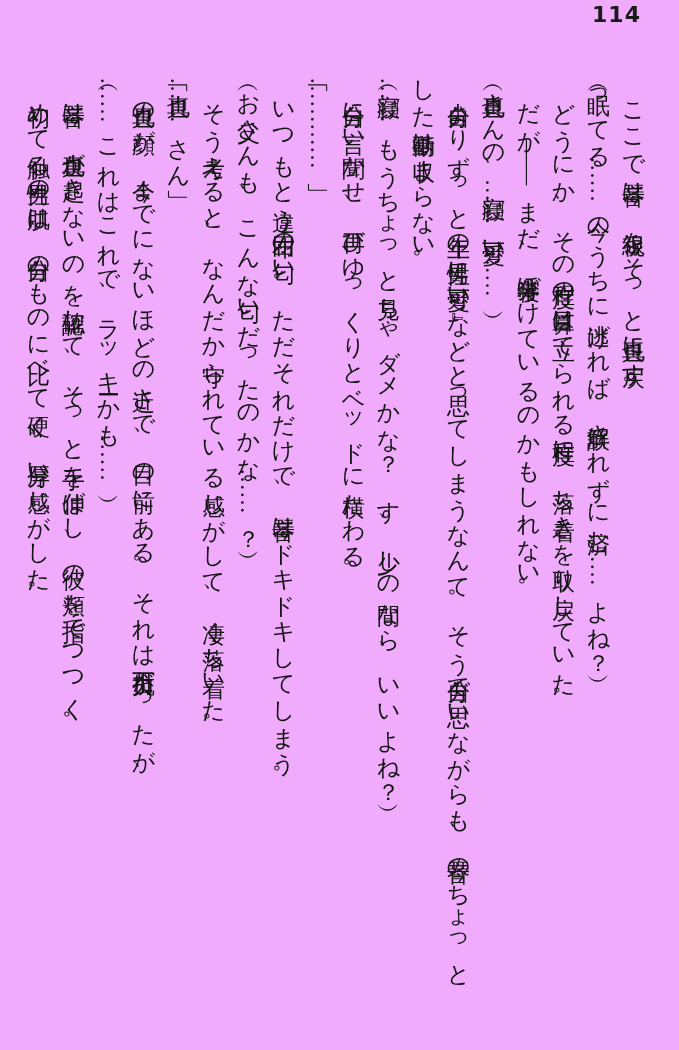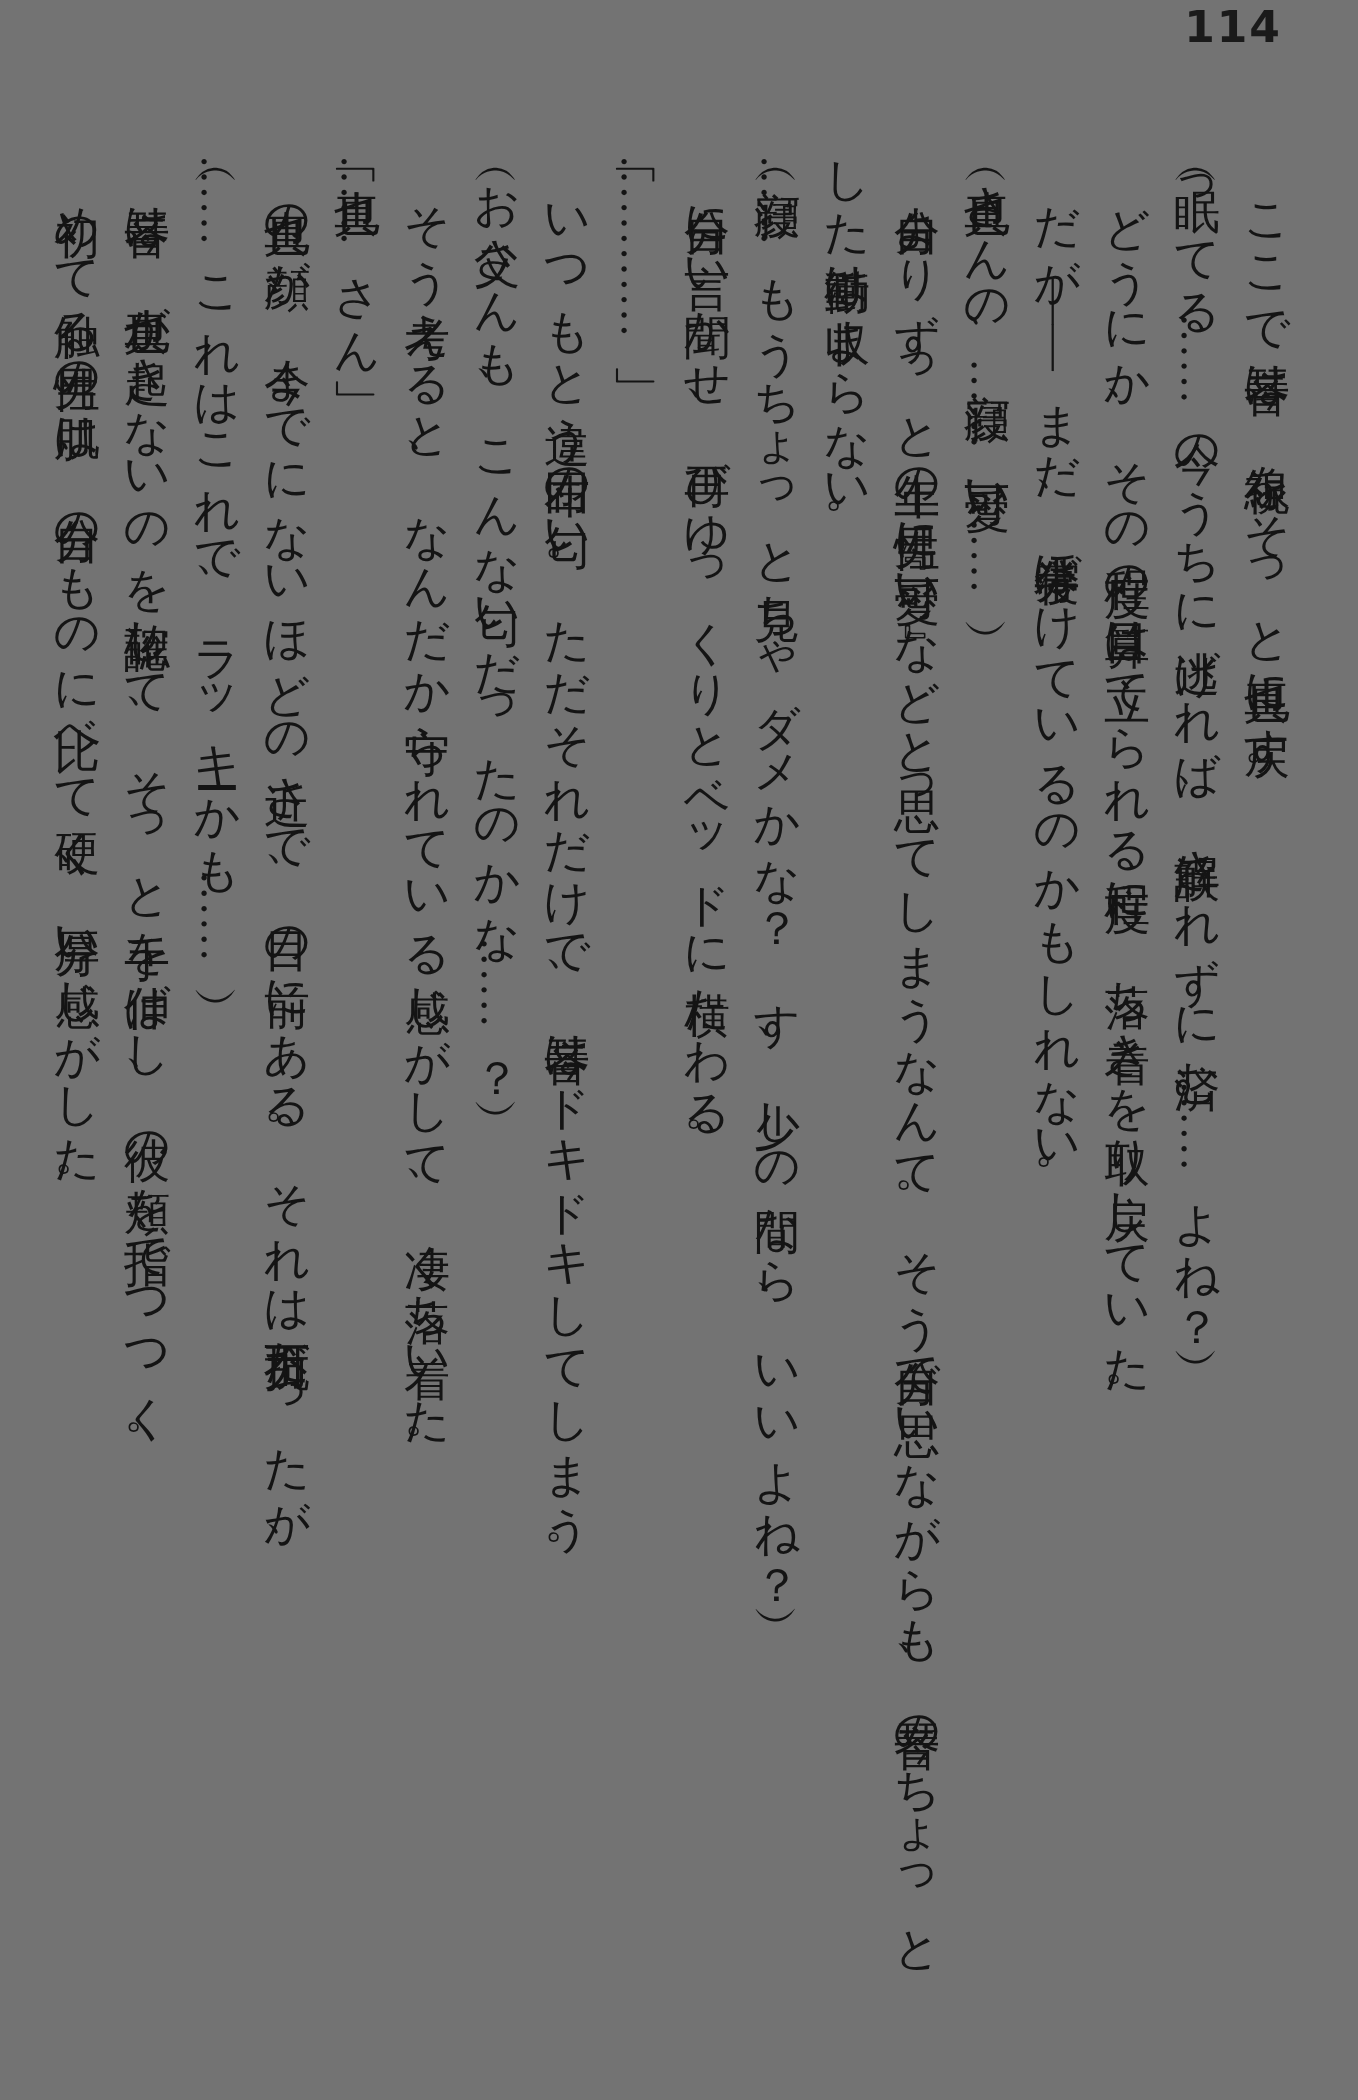--- a/index.html
+++ b/index.html
@@ -6,21 +6,21 @@
     margin: 0;
     padding: 0;
     width: 679px;
     height: 1050px;
     overflow: hidden;
   }
   .book-page {
     position: relative;
     width: 679px;
     height: 1050px;
-    background: #737373;
+    background: #f0abfc;
     color: #141414;
     font-family: "Liberation Serif", "DejaVu Serif", serif;
   }
   .page-number {
     position: absolute;
     top: 2px;
     right: 38px;
     font-family: "DejaVu Sans", "Liberation Sans", sans-serif;
     font-size: 22px;
     font-weight: 600;

